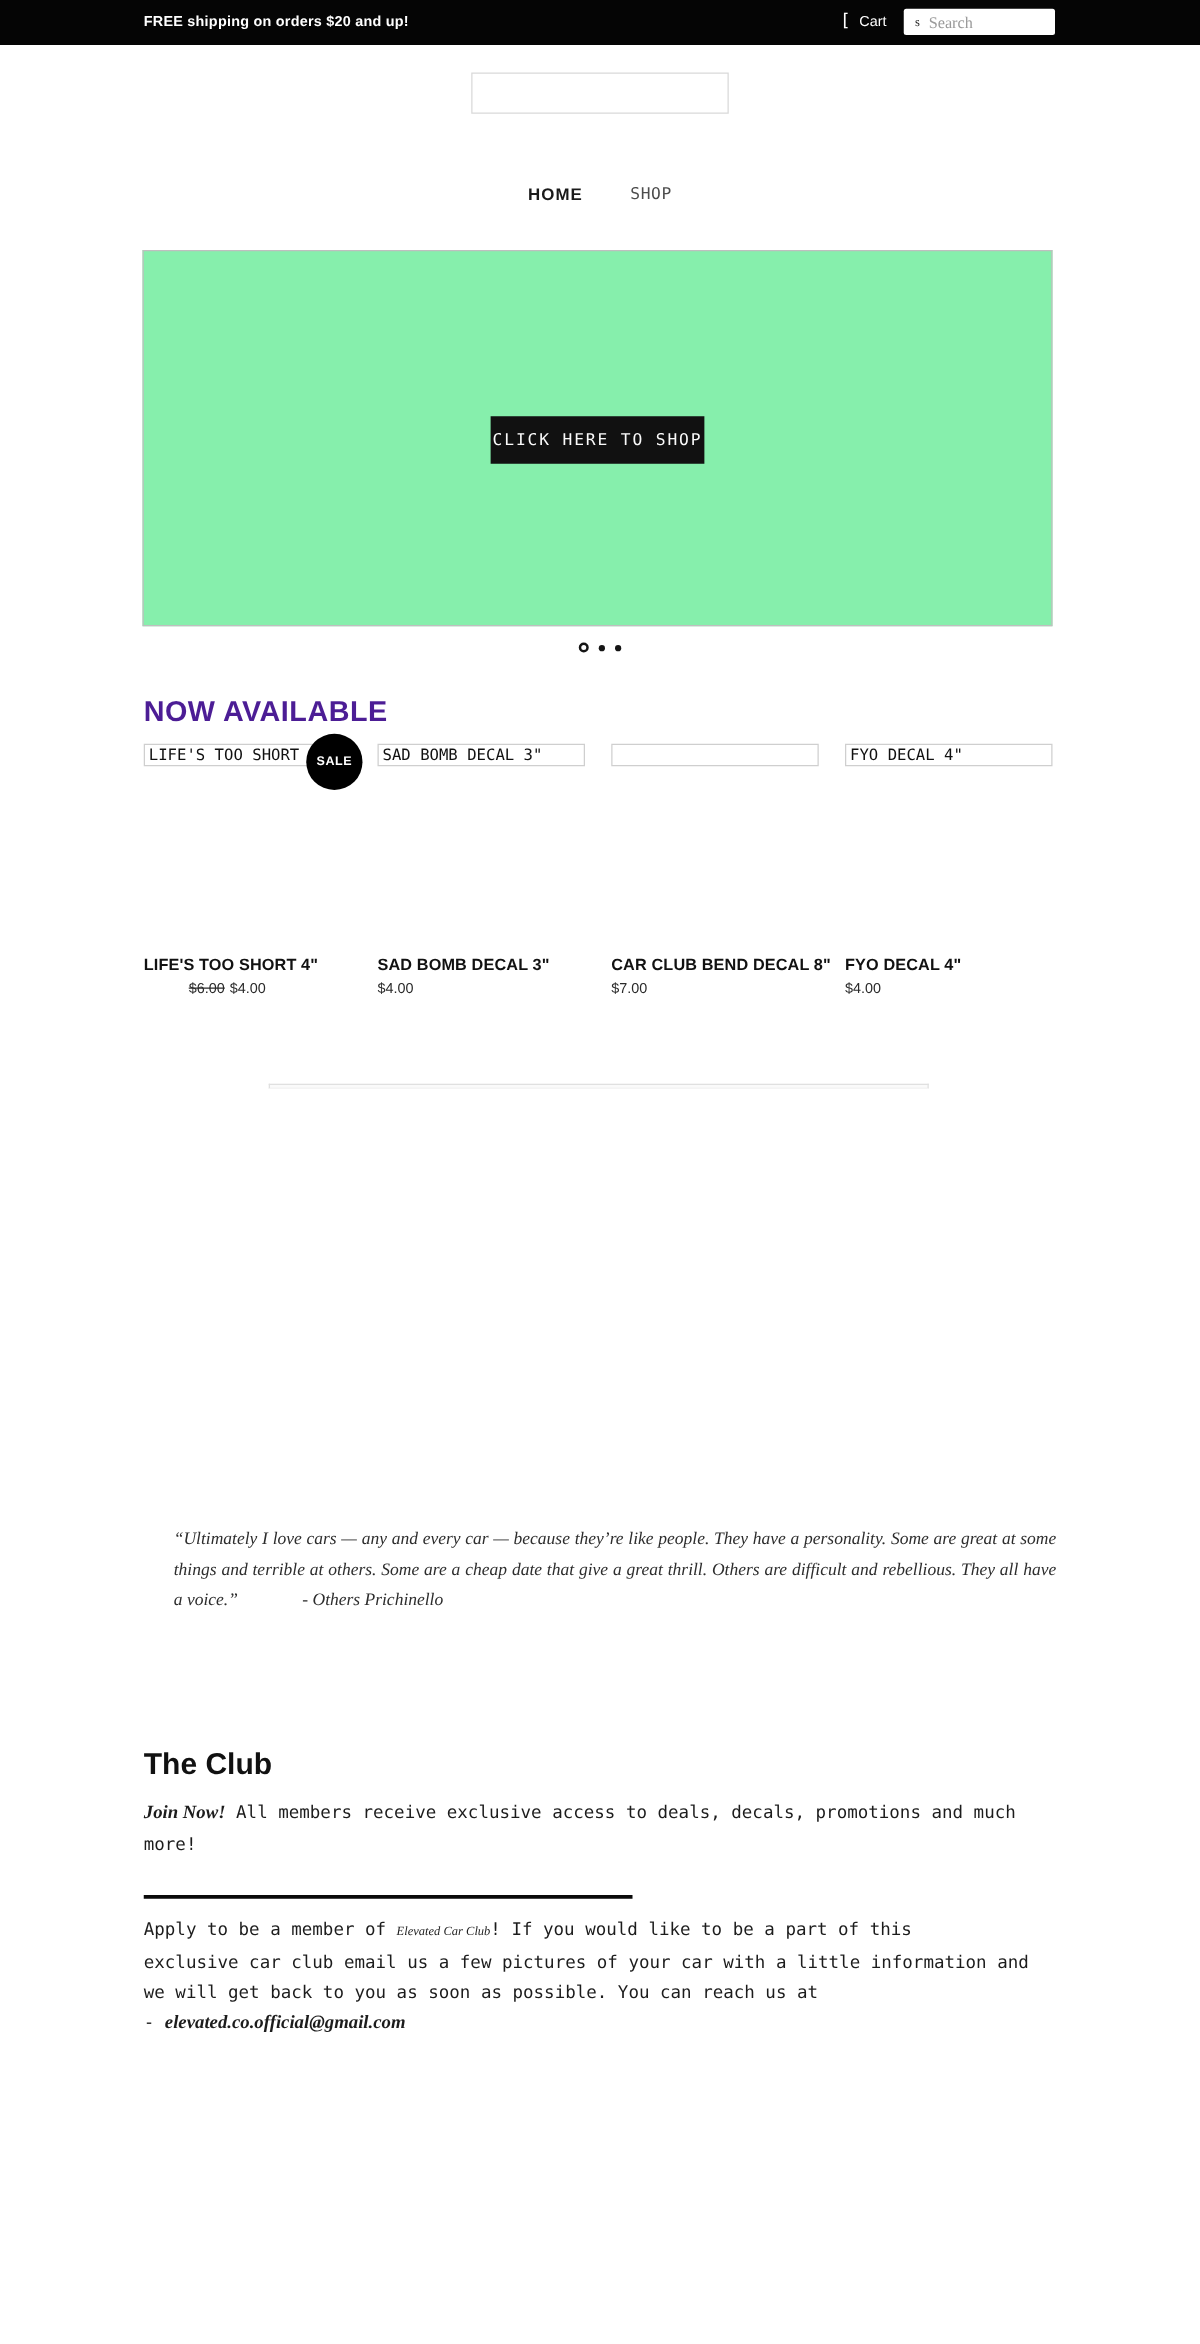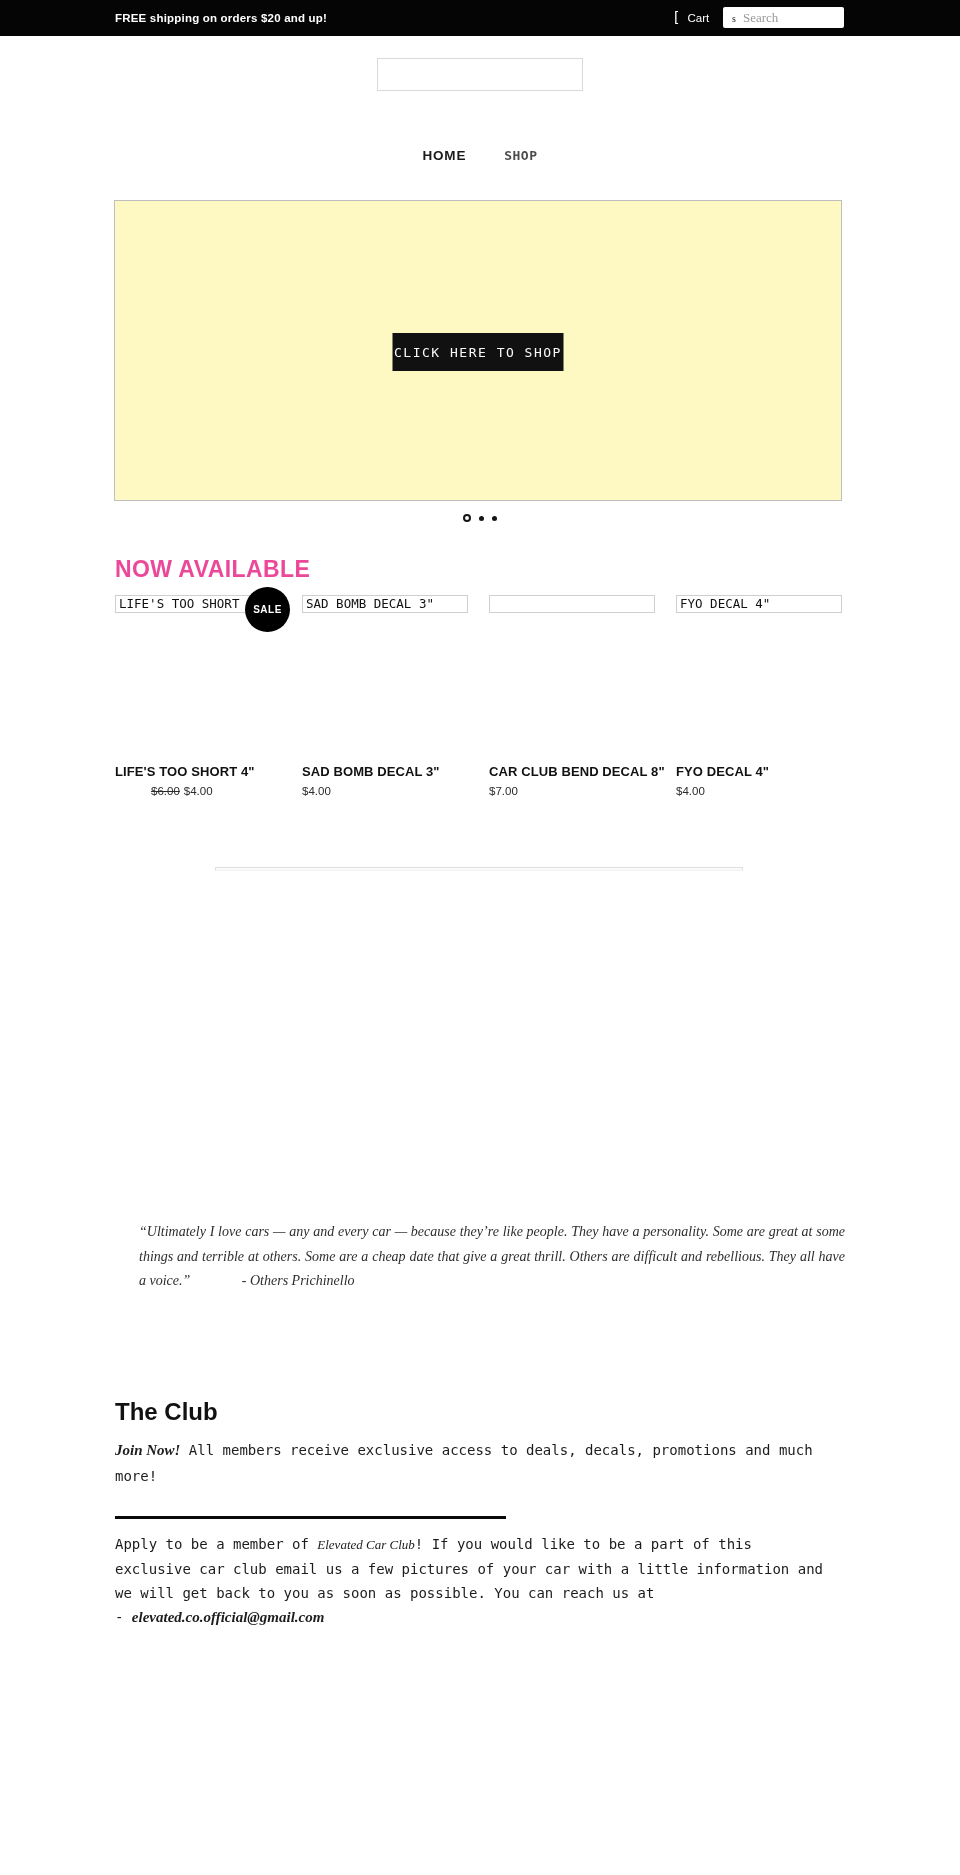--- a/index.html
+++ b/index.html
@@ -21,37 +21,37 @@
                       font-family:"Liberation Serif", serif; font-size:13px; color:#333; padding:0; line-height:16px; }
   .searchwrap input::placeholder { color:#9a9a9a; }
 
   
   .logo-box { position:absolute; left:377px; top:58px; width:206px; height:33px;
               border:1px solid #d9d9d9; background:#fff; cursor:pointer; }
 
   
   .nav { position:absolute; left:0; top:148px; width:960px; display:flex; justify-content:center; gap:38px; }
   .nav-home { font-size:13.5px; font-weight:bold; color:#1a1a1a; letter-spacing:.8px; cursor:pointer; }
-  .nav-shop { font-family:"DejaVu Sans Mono", monospace; font-size:13px; color:#4d4d4d; letter-spacing:.5px; cursor:pointer;font-weight:bold; }
+  .nav-shop { font-family:"DejaVu Sans Mono", monospace; font-size:13px; color:#4d4d4d; letter-spacing:.5px; cursor:pointer; }
 
   
   .hero { position:absolute; left:114px; top:200px; width:728px; height:301px;
-          background:#fef9c3; border:1px solid #bfbfbf; }
+          background:#86efac; border:1px solid #bfbfbf; }
   .cta { position:absolute; left:50%; top:132px; transform:translateX(-50%);
          width:171px; height:38px; background:#111; color:#fafafa; border:none;
          font-family:"DejaVu Sans Mono", monospace; font-size:13px; letter-spacing:1.5px;
          display:flex; align-items:center; justify-content:center; white-space:nowrap; cursor:pointer; }
   .dots { position:absolute; left:0; top:514px; width:960px; display:flex; justify-content:center;
           align-items:center; gap:8px; }
   .dot-active { width:8px; height:8px; border:2px solid #151515; border-radius:50%; background:#fff; cursor:pointer; }
   .dot { width:5px; height:5px; border-radius:50%; background:#151515; cursor:pointer; }
 
   
   .section-title { position:absolute; left:115px; top:556px; font-size:23px; font-weight:bold;
-                   color:#ec4899; letter-spacing:.4px; }
+                   color:#4c1d95; letter-spacing:.4px; }
   .grid { position:absolute; left:115px; top:595px; width:727px; }
   .col { position:absolute; top:0; width:166px; }
   .col1 { left:0; } .col2 { left:187px; } .col3 { left:374px; } .col4 { left:561px; }
   .alt-box { height:18px; border:1px solid #cfcfcf; background:#fff; overflow:hidden; white-space:nowrap;
              font-family:"DejaVu Sans Mono", monospace; font-size:12.5px; color:#111;
              line-height:16px; padding-left:3px; cursor:pointer; }
   .p-title { position:absolute; top:169px; left:0; width:190px; font-size:13px; font-weight:bold;
              color:#111; letter-spacing:.1px; white-space:nowrap; cursor:pointer; }
   .p-price { position:absolute; top:190px; left:0; font-size:11.5px; color:#2a2a2a; white-space:nowrap; }
   .compare { text-decoration:line-through; margin-right:4px;padding-left:36px; }
@@ -67,21 +67,21 @@
   .quote { position:absolute; left:139px; top:1220px; width:706px;
            font-family:"Liberation Serif", serif; font-style:italic; font-size:14px;
            line-height:24.5px; color:#2d2d2d; text-align:justify; }
   .attrib { margin-left:48px; }
 
   
   .club-title { position:absolute; left:115px; top:1398px; font-size:24px; font-weight:bold; color:#111; }
   .club-join { position:absolute; left:115px; top:1438px; width:760px;
                font-family:"DejaVu Sans Mono", monospace; font-size:14px; line-height:25.5px; color:#1c1c1c; }
   .serif-bi { font-family:"Liberation Serif", serif; font-style:italic; font-weight:bold; font-size:15px; }
-  .serif-i  { font-family:"Liberation Serif", serif; font-style:italic; font-size:13px; }
+  .serif-i  { font-family:"Liberation Serif", serif; font-style:italic; font-size:10px; }
   .club-rule { position:absolute; left:115px; top:1516px; width:391px; height:3px; background:#0a0a0a; }
   .club-apply { position:absolute; left:115px; top:1532px; width:780px;
                 font-family:"DejaVu Sans Mono", monospace; font-size:14px; line-height:24px; color:#1c1c1c; }
   .email { cursor:pointer; }
 
   
   .photo { position:absolute; left:319px; top:1661px; width:321px; height:240px; overflow:hidden;
            background:linear-gradient(#c7c7c7, #d6d6d6); }
   .photo * { position:absolute; }
   .foliage { left:-10px; top:-12px; width:345px; height:165px; filter:blur(3px);

